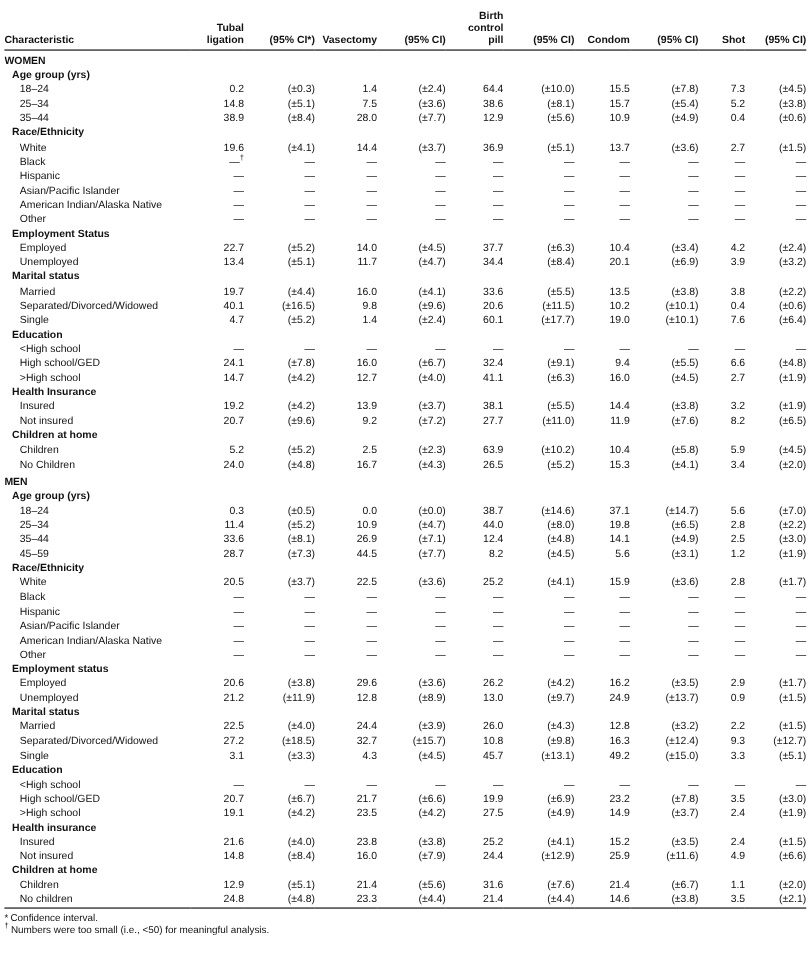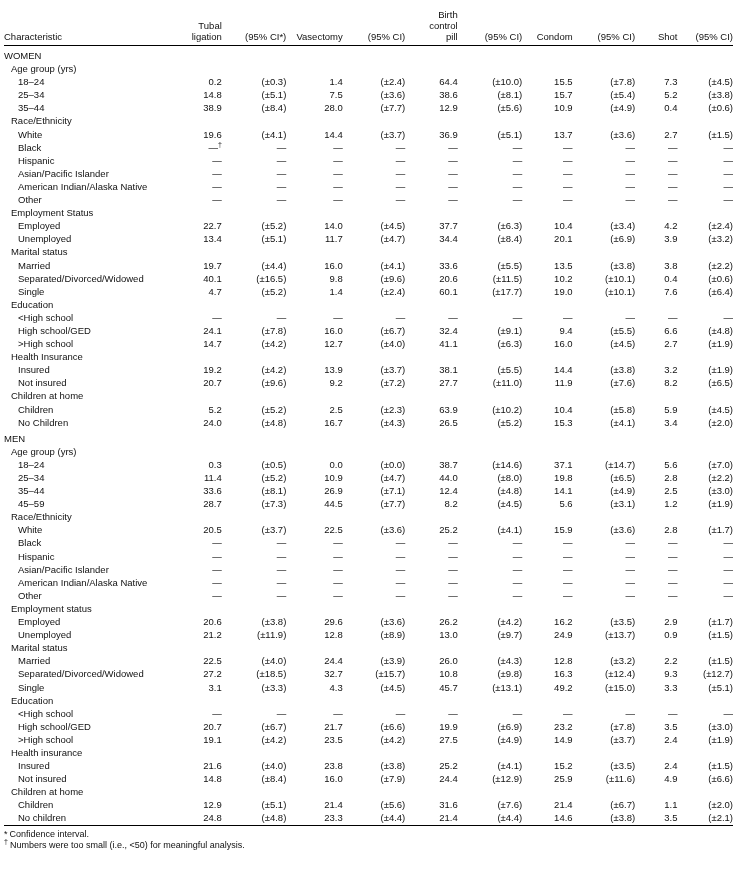--- a/index.html
+++ b/index.html
@@ -21,39 +21,39 @@
     border-bottom: 1px solid #000;
   }
   table.tbl {
     width: 100%;
     border-collapse: collapse;
     table-layout: fixed;
     border-bottom: 1px solid #000;
   }
   thead th {
     font-size: 9.5px;
-    font-weight: 400;
+    font-weight: 700;
     text-align: right;
     vertical-align: bottom;
     white-space: pre-line;
     line-height: 11px;
     padding: 3px 0 3px 0;
     border-bottom: 1px solid #000;
   }
   thead th.char { text-align: left; margin-left: 36px; }
   tbody td {
     font-size: 9.5px;
     line-height: 13.1px;
     text-align: right;
     padding: 0;
     white-space: nowrap;
   }
   tbody td.label { text-align: left; overflow: hidden; }
-  tr.section td.label { font-weight: 400; padding-top: 3px; }
-  tr.subheader td.label { font-weight: 400; padding-left: 7px; }
+  tr.section td.label { font-weight: 700; padding-top: 3px; }
+  tr.subheader td.label { font-weight: 700; padding-left: 7px; }
   tr.data td.label { padding-left: 14px; }
   sup { font-size: 7px; line-height: 0; }
   .footnotes { padding: 3px 0 6px 0; font-size: 9px; line-height: 11.5px; }
   .fn-marker { margin-right: 2px; }
 </style>
 </head>
 <body>
 
 <div class="page">
 

